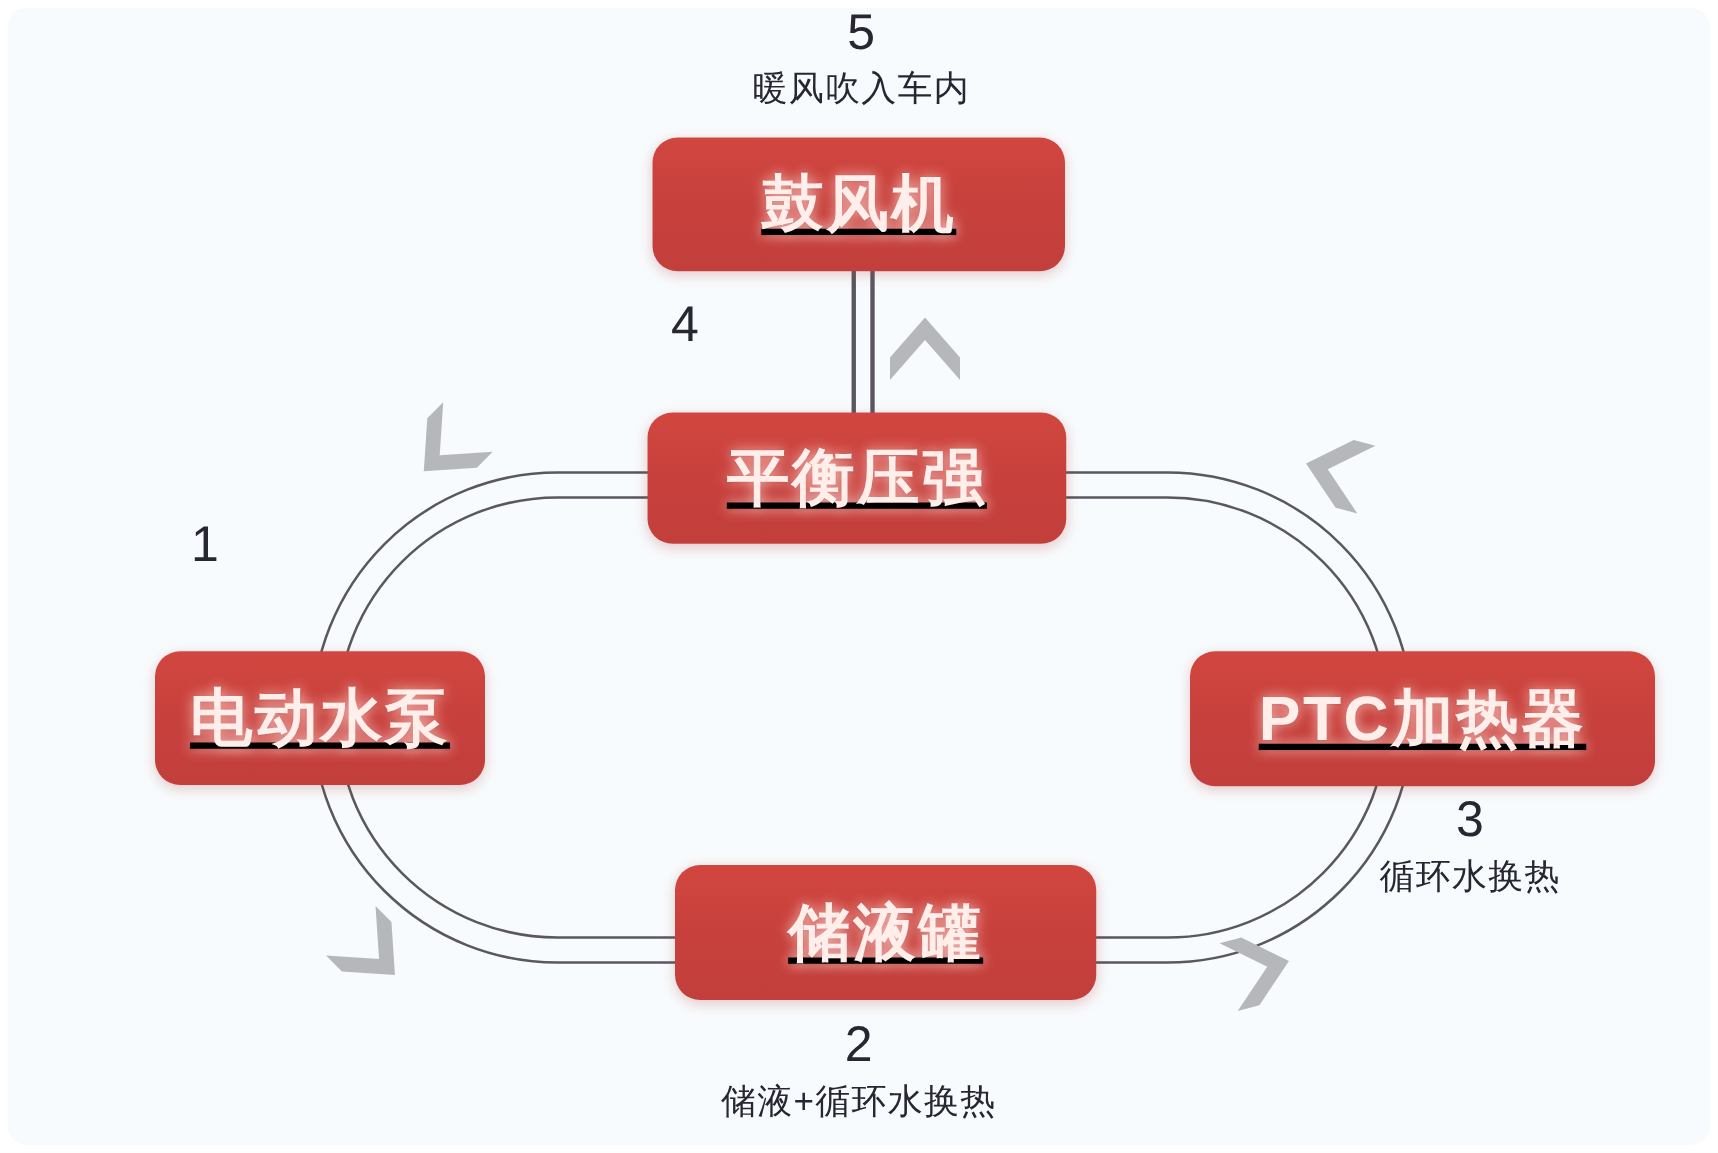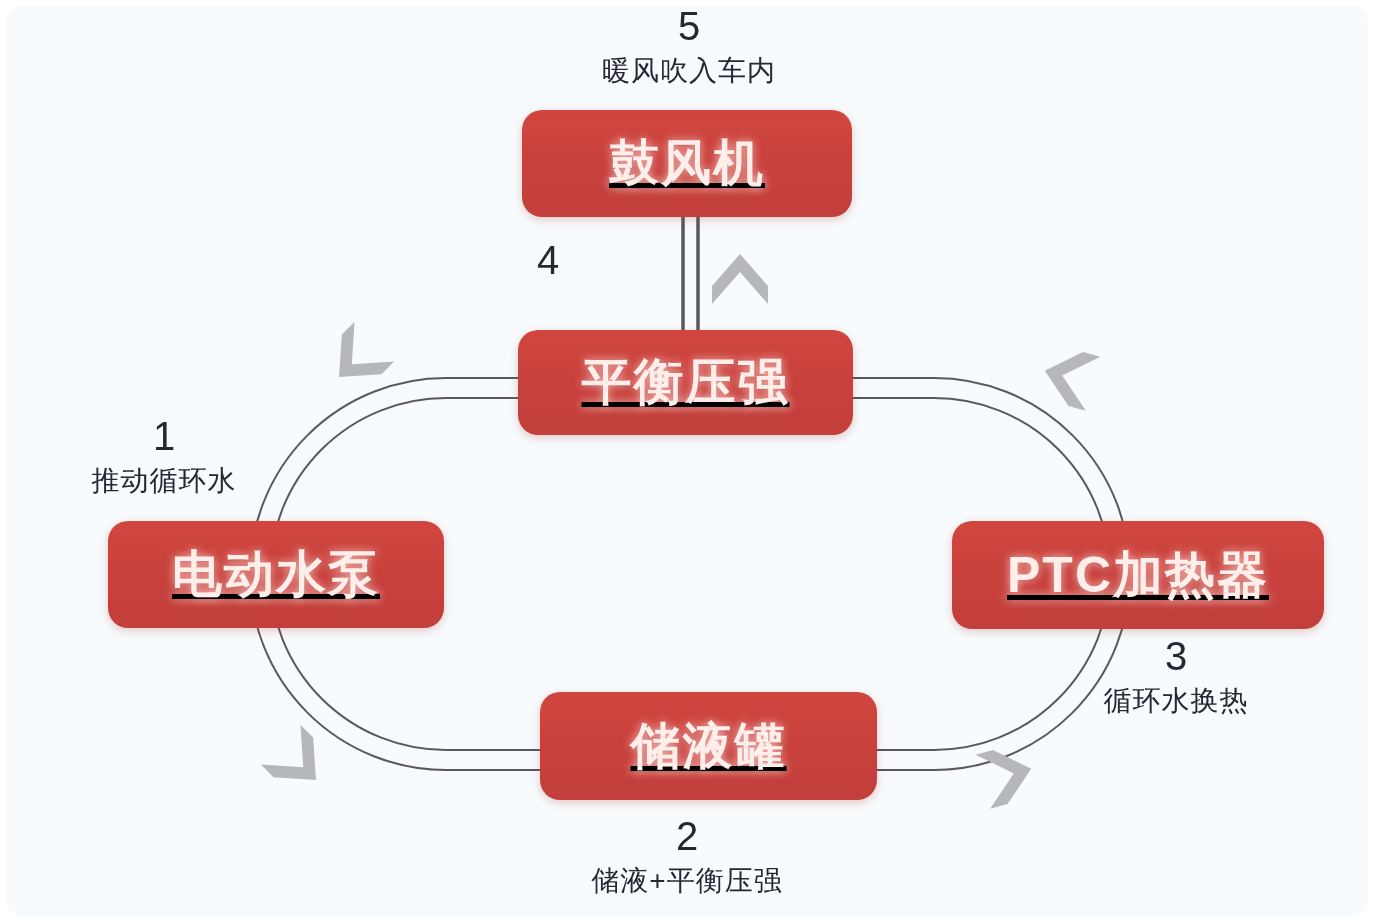--- a/index.html
+++ b/index.html
@@ -87,21 +87,21 @@
   </svg>
 
   <div class="node" style="left:522px; top:110px; width:330px; height:107px;">
     <span class="node-label">鼓风机</span>
   </div>
 
   <div class="node" style="left:518px; top:330px; width:335px; height:105px;">
     <span class="node-label">平衡压强</span>
   </div>
 
-  <div class="node" style="left:108px; top:521px; width:336px; height:107px;">
+  <div class="node" style="left:124px; top:521px; width:264px; height:107px;">
     <span class="node-label">电动水泵</span>
   </div>
 
   <div class="node" style="left:952px; top:521px; width:372px; height:108px;">
     <span class="node-label">PTC加热器</span>
   </div>
 
   <div class="node" style="left:540px; top:692px; width:337px; height:108px;">
     <span class="node-label">储液罐</span>
   </div>
@@ -110,25 +110,24 @@
     <div class="step-num">5</div>
     <div class="step-text">暖风吹入车内</div>
   </div>
 
   <div class="step" style="left:398px; top:238px; width:300px;">
     <div class="step-num">4</div>
   </div>
 
   <div class="step" style="left:14px; top:414px; width:300px;">
     <div class="step-num">1</div>
-    <div class="step-text">推动循环水</div>
   </div>
 
   <div class="step" style="left:1026px; top:634px; width:300px;">
     <div class="step-num">3</div>
     <div class="step-text">循环水换热</div>
   </div>
 
   <div class="step" style="left:487px; top:814px; width:400px;">
     <div class="step-num">2</div>
-    <div class="step-text">储液+平衡压强</div>
+    <div class="step-text">储液+循环水换热</div>
   </div>
 </div>
 
 </body></html>

